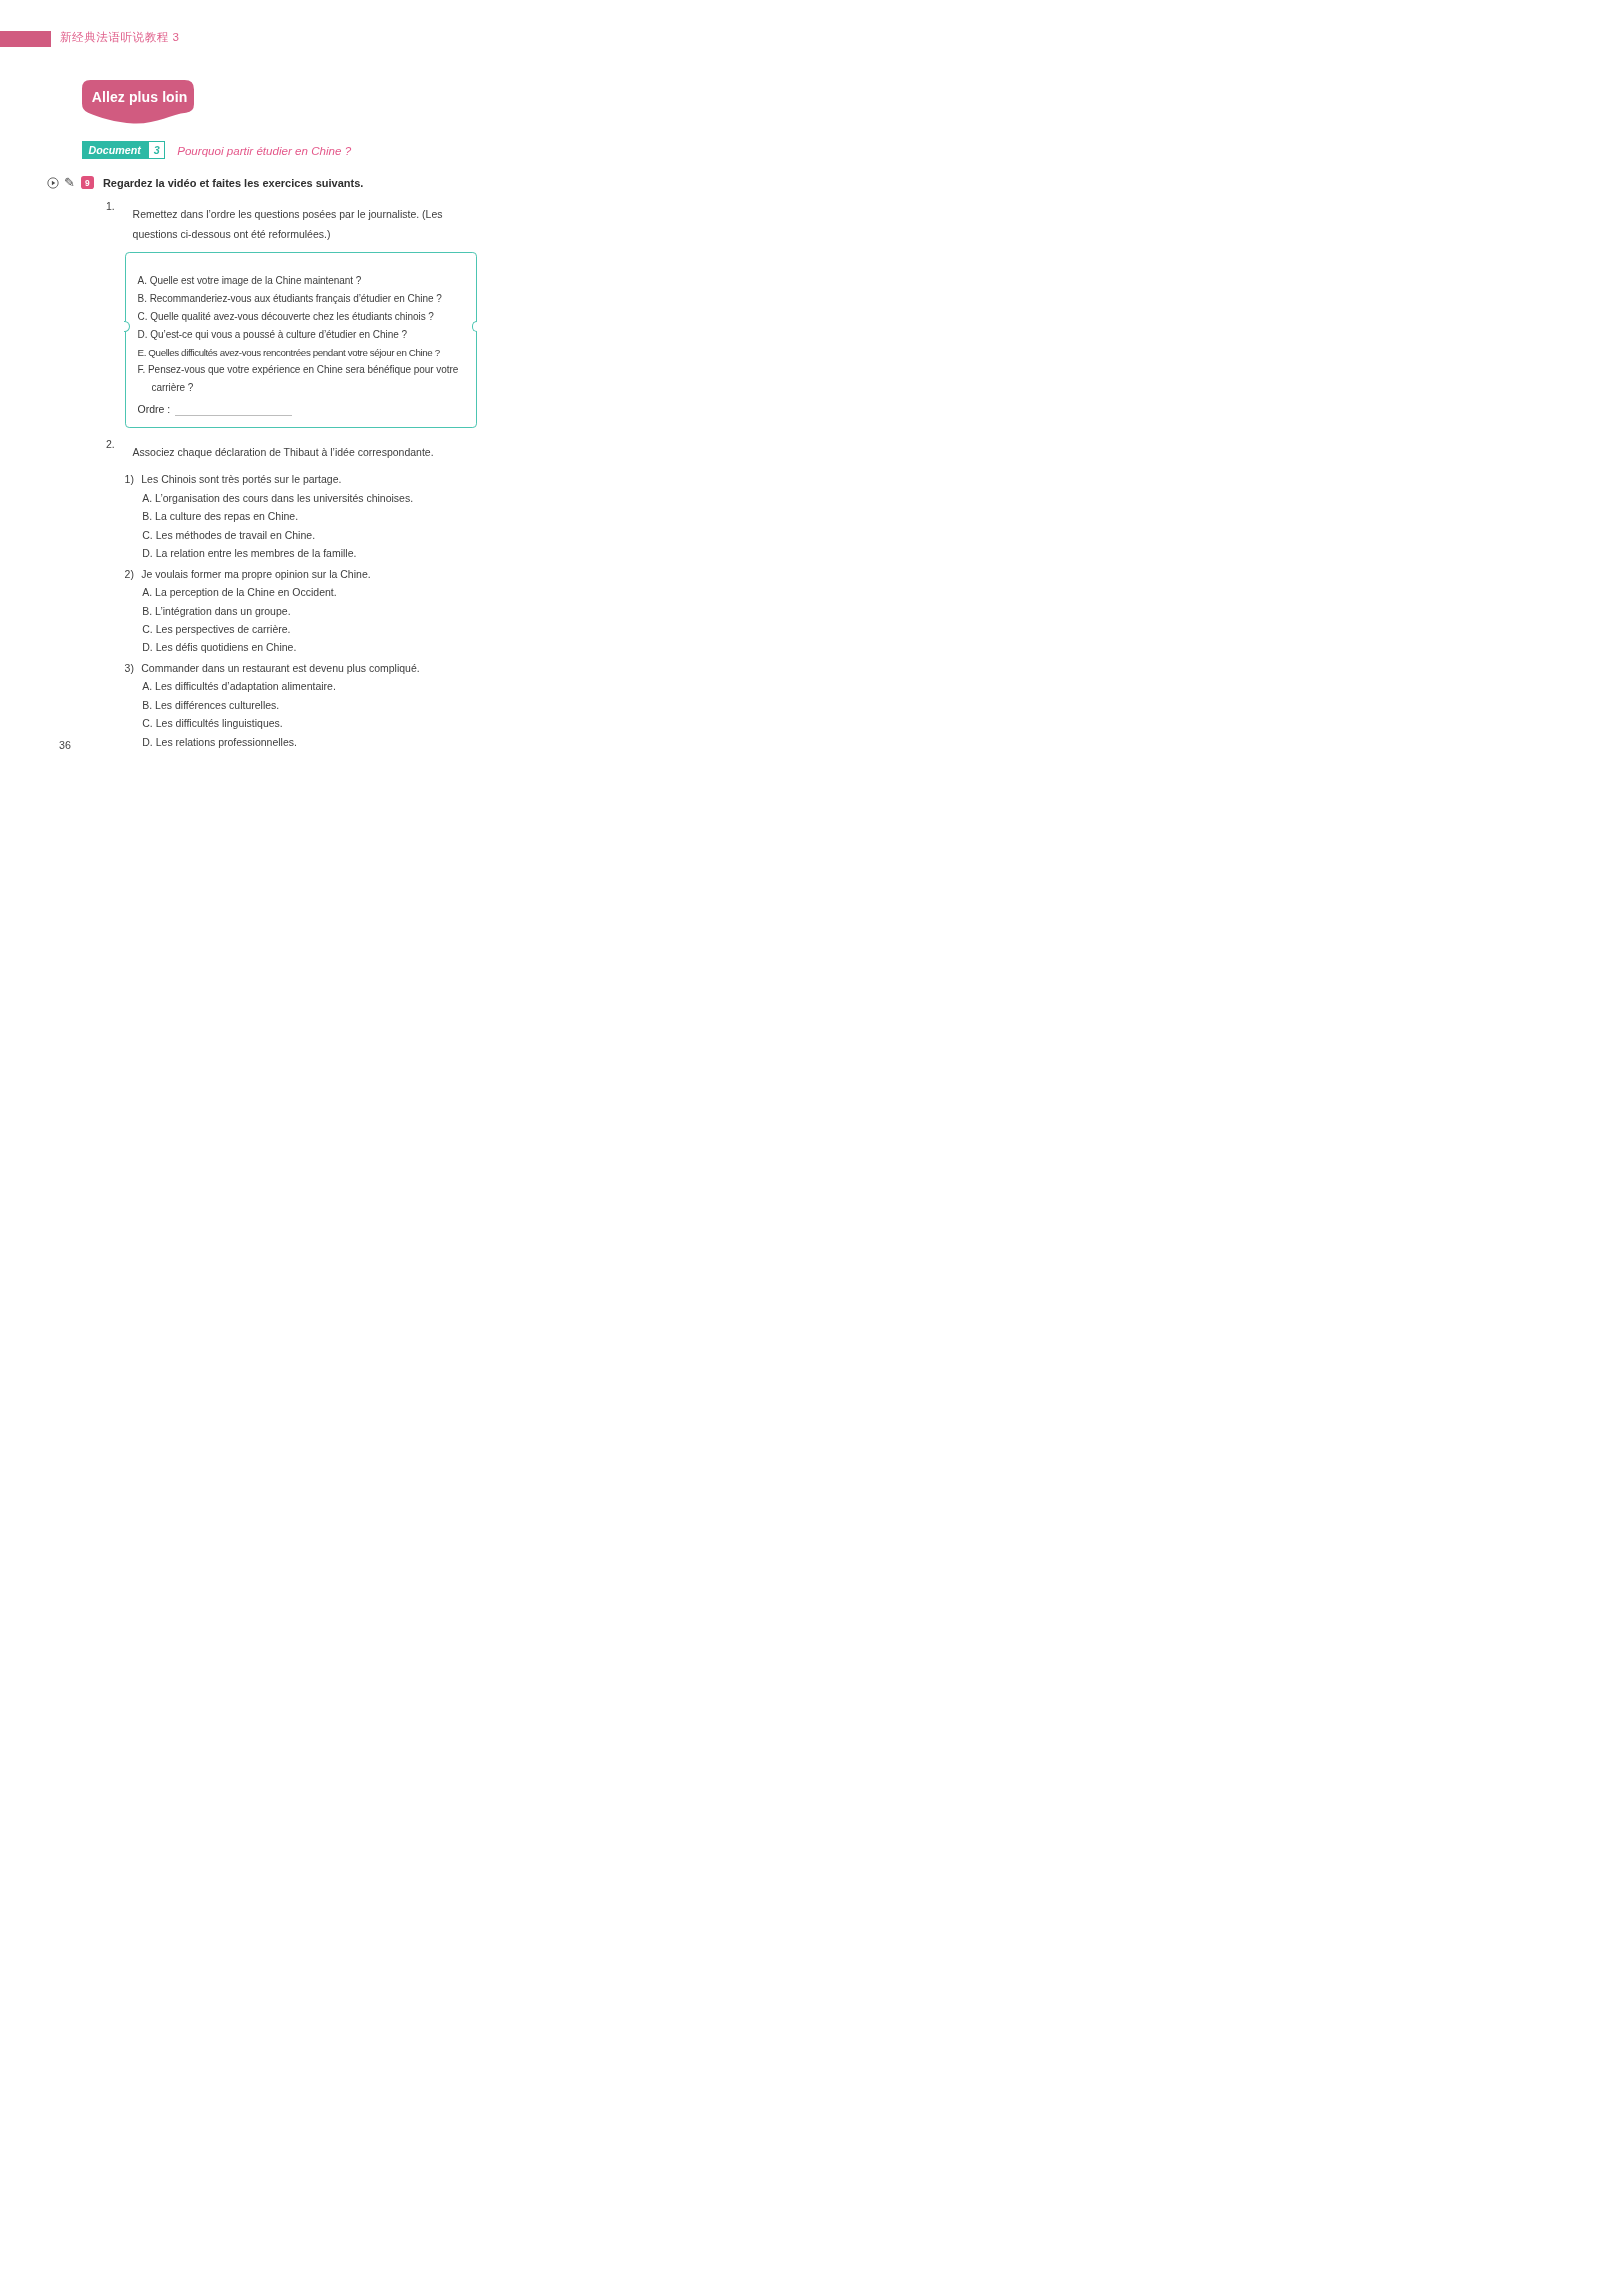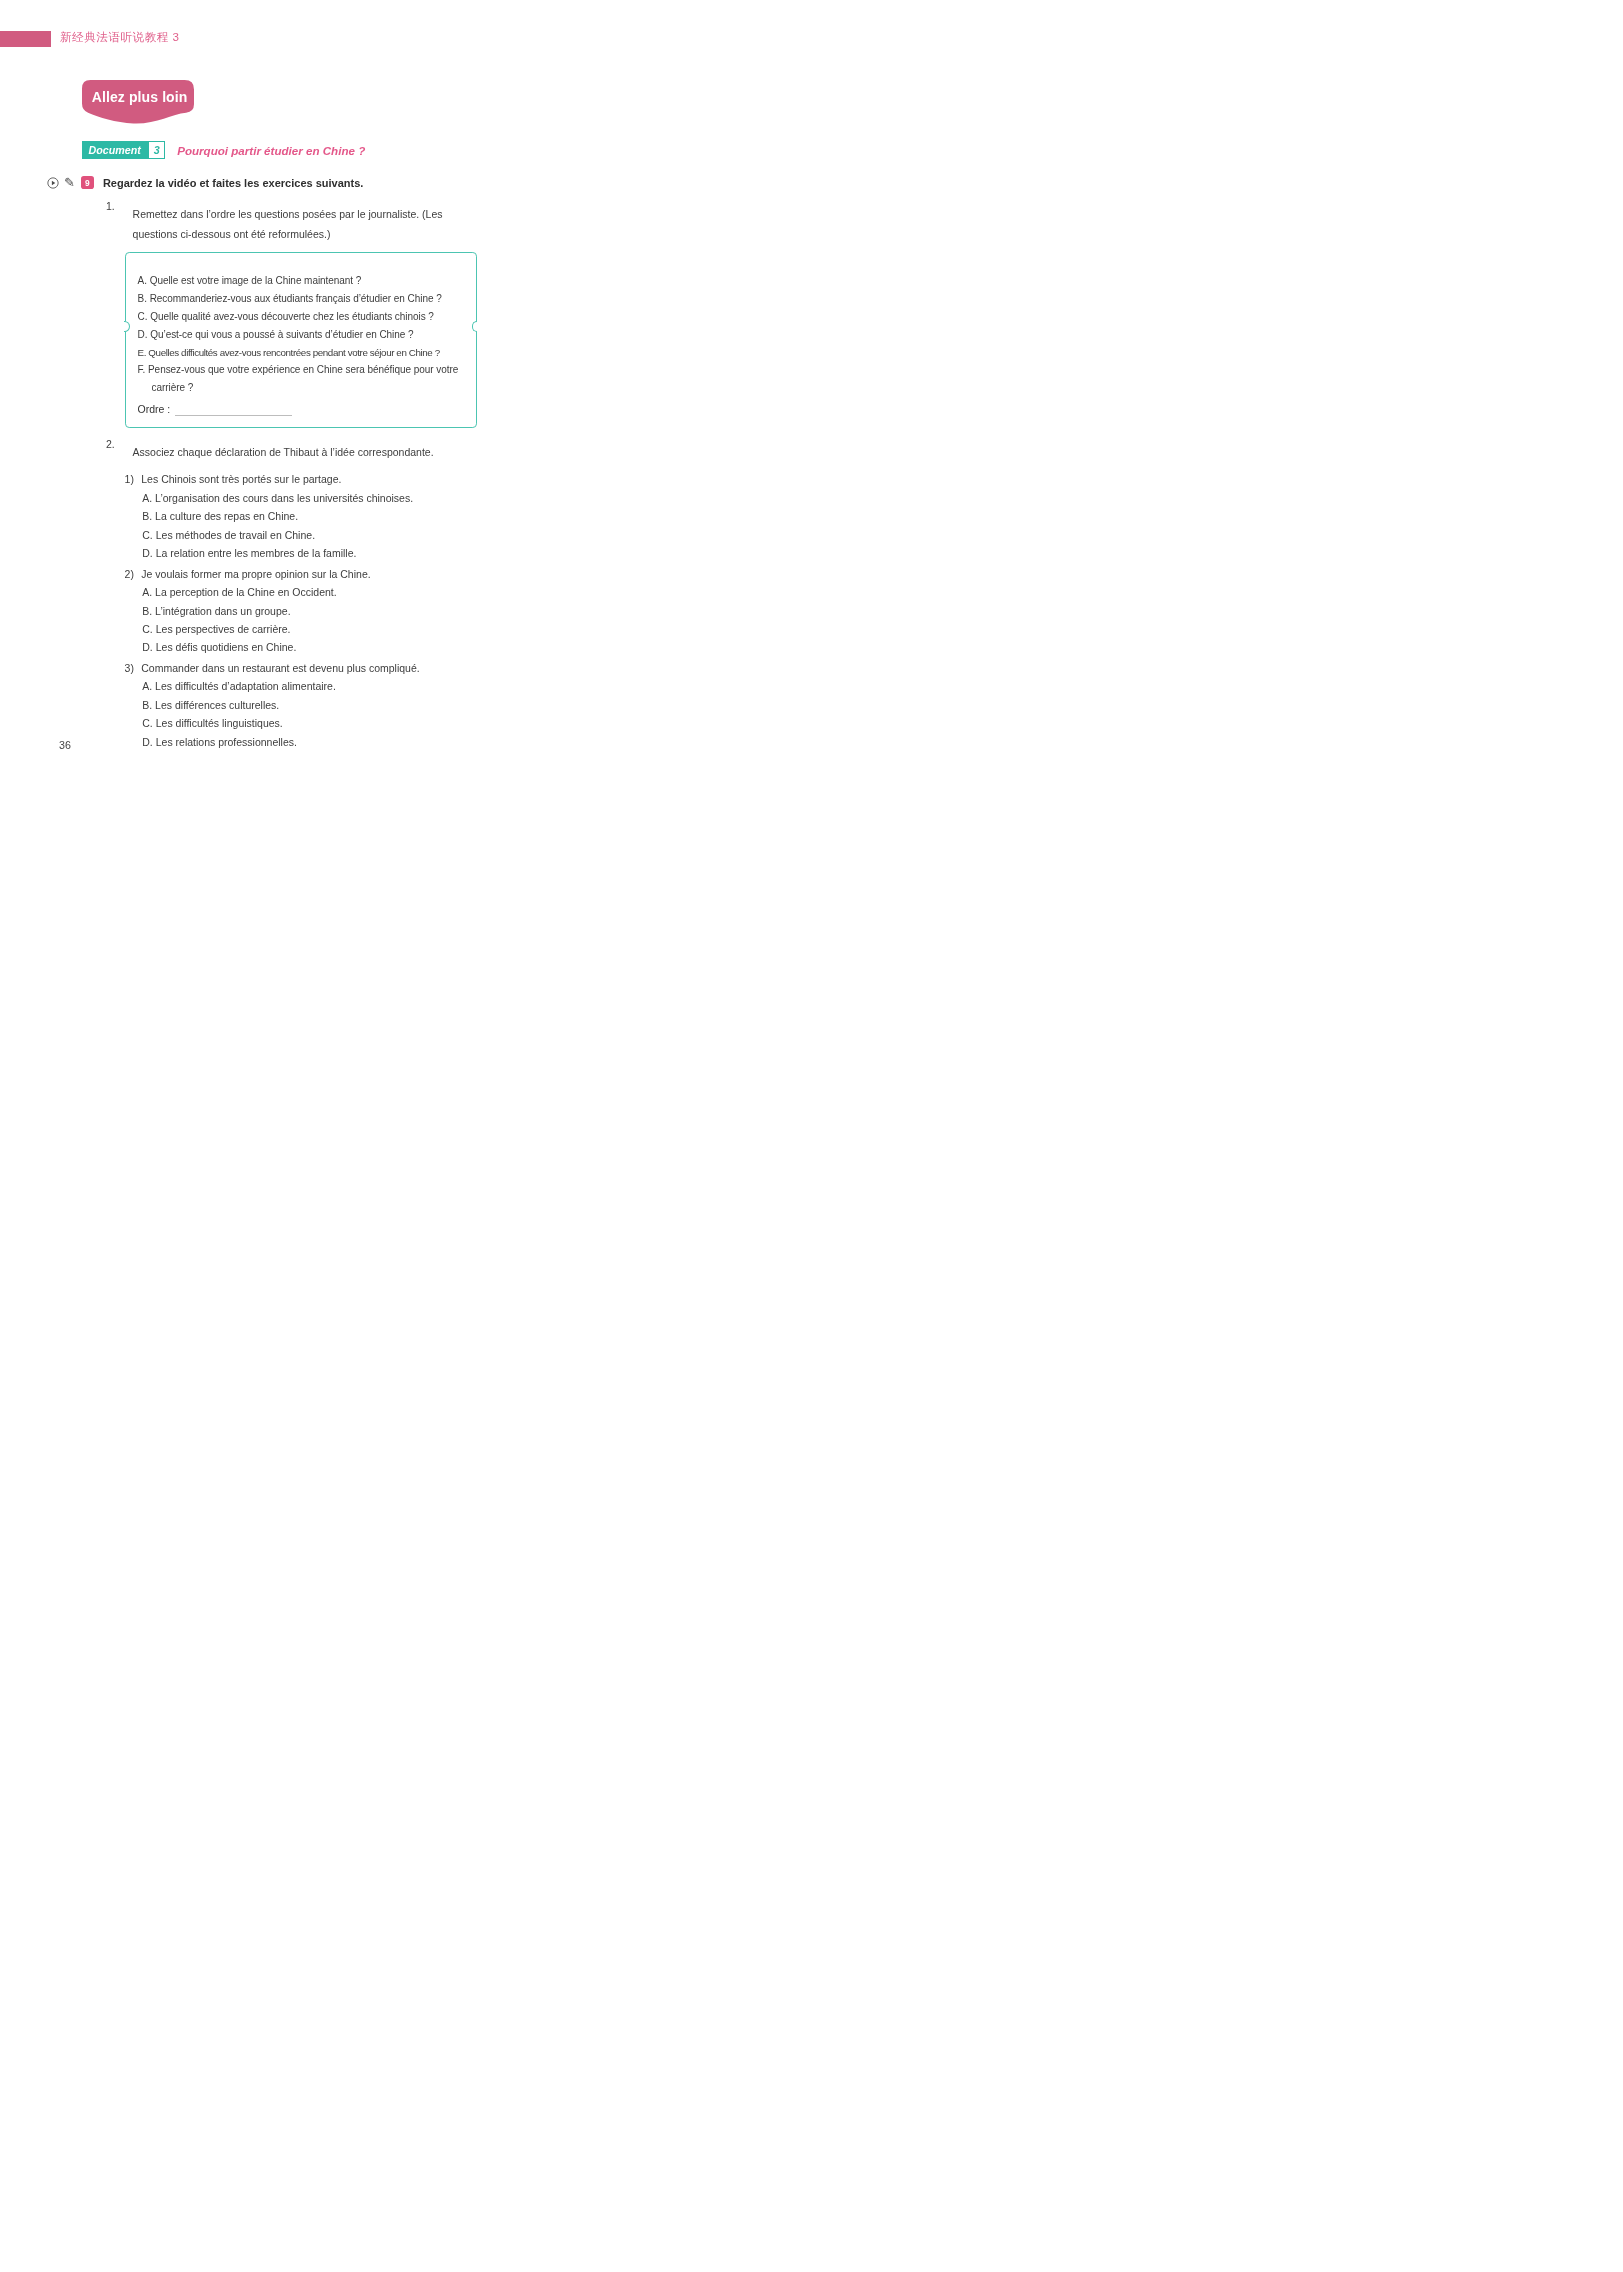--- a/index.html
+++ b/index.html
@@ -19,21 +19,21 @@
 
   
   .banner { position: absolute; left: 82px; top: 80px; width: 112px; height: 45px; }
   .banner svg { position: absolute; left: 0; top: 0; }
   .banner-label { position: absolute; left: 9.8px; top: 9.3px; color: #fff; font-weight: 700; font-size: 14px; letter-spacing: 0.1px; }
 
   
   .doc-row { position: absolute; left: 82px; top: 141px; display: flex; align-items: stretch; }
   .doc-label { background: #2db9a5; color: #fff; font-style: italic; font-weight: 700; font-size: 10.7px; padding: 2.8px 7.4px 3.7px 6.5px; display: flex; align-items: center; }
   .doc-num { background: #fff; border: 1.4px solid #2db9a5; color: #2db9a5; font-style: italic; font-weight: 700; font-size: 10.7px; width: 17px; display: flex; align-items: center; justify-content: center; box-sizing: border-box; }
-  .doc-title { color: #e4588a; font-style: italic; font-weight: 700; font-size: 11.6px; margin-left: 12px; align-self: center; white-space: nowrap; }
+  .doc-title { color: #e4588a; font-style: italic; font-weight: 400; font-size: 11.6px; margin-left: 12px; align-self: center; white-space: nowrap; }
 
   
   .content { position: absolute; left: 47px; top: 175px; width: 446px; }
   .ex-head { display: flex; align-items: center; height: 15px; }
   .icon-play { width: 12px; height: 12px; display: inline-block; }
   .icon-pencil { font-size: 13px; color: #4a4a4a; margin-left: 5.1px; line-height: 1; }
   .ex-badge { width: 12.6px; height: 12.6px; background: #e0517c; border-radius: 2.8px; color: #fff; font-weight: 700; font-size: 8.4px; display: flex; align-items: center; justify-content: center; margin-left: 6px; }
   .ex-instruction { font-weight: 700; font-size: 11px; color: #2f2f2f; margin-left: 9.3px; white-space: nowrap; }
 
   .item { display: flex; margin-left: 59px; margin-top: 7.4px; }
@@ -103,21 +103,21 @@
       <div class="item-body">
         <p class="item-text">Remettez dans l’ordre les questions posées par le journaliste. (Les questions ci-dessous ont été reformulées.)</p>
 
         <div class="q-box">
           <span class="notch notch-left"></span>
           <span class="notch notch-right"></span>
 
           <p class="opt">A. Quelle est votre image de la Chine maintenant ?</p>
           <p class="opt">B. Recommanderiez-vous aux étudiants français d’étudier en Chine ?</p>
           <p class="opt">C. Quelle qualité avez-vous découverte chez les étudiants chinois ?</p>
-          <p class="opt">D. Qu’est-ce qui vous a poussé à suivants d’étudier en Chine ?</p>
+          <p class="opt">D. Qu’est-ce qui vous a poussé à culture d’étudier en Chine ?</p>
           <p class="opt tight">E. Quelles difficultés avez-vous rencontrées pendant votre séjour en Chine ?</p>
           <p class="opt">F. Pensez-vous que votre expérience en Chine sera bénéfique pour votre carrière ?</p>
 
           <div class="ordre-row">
             <span class="ordre-label">Ordre :</span>
             <span class="ordre-line"></span>
           </div>
         </div>
       </div>
     </div>

